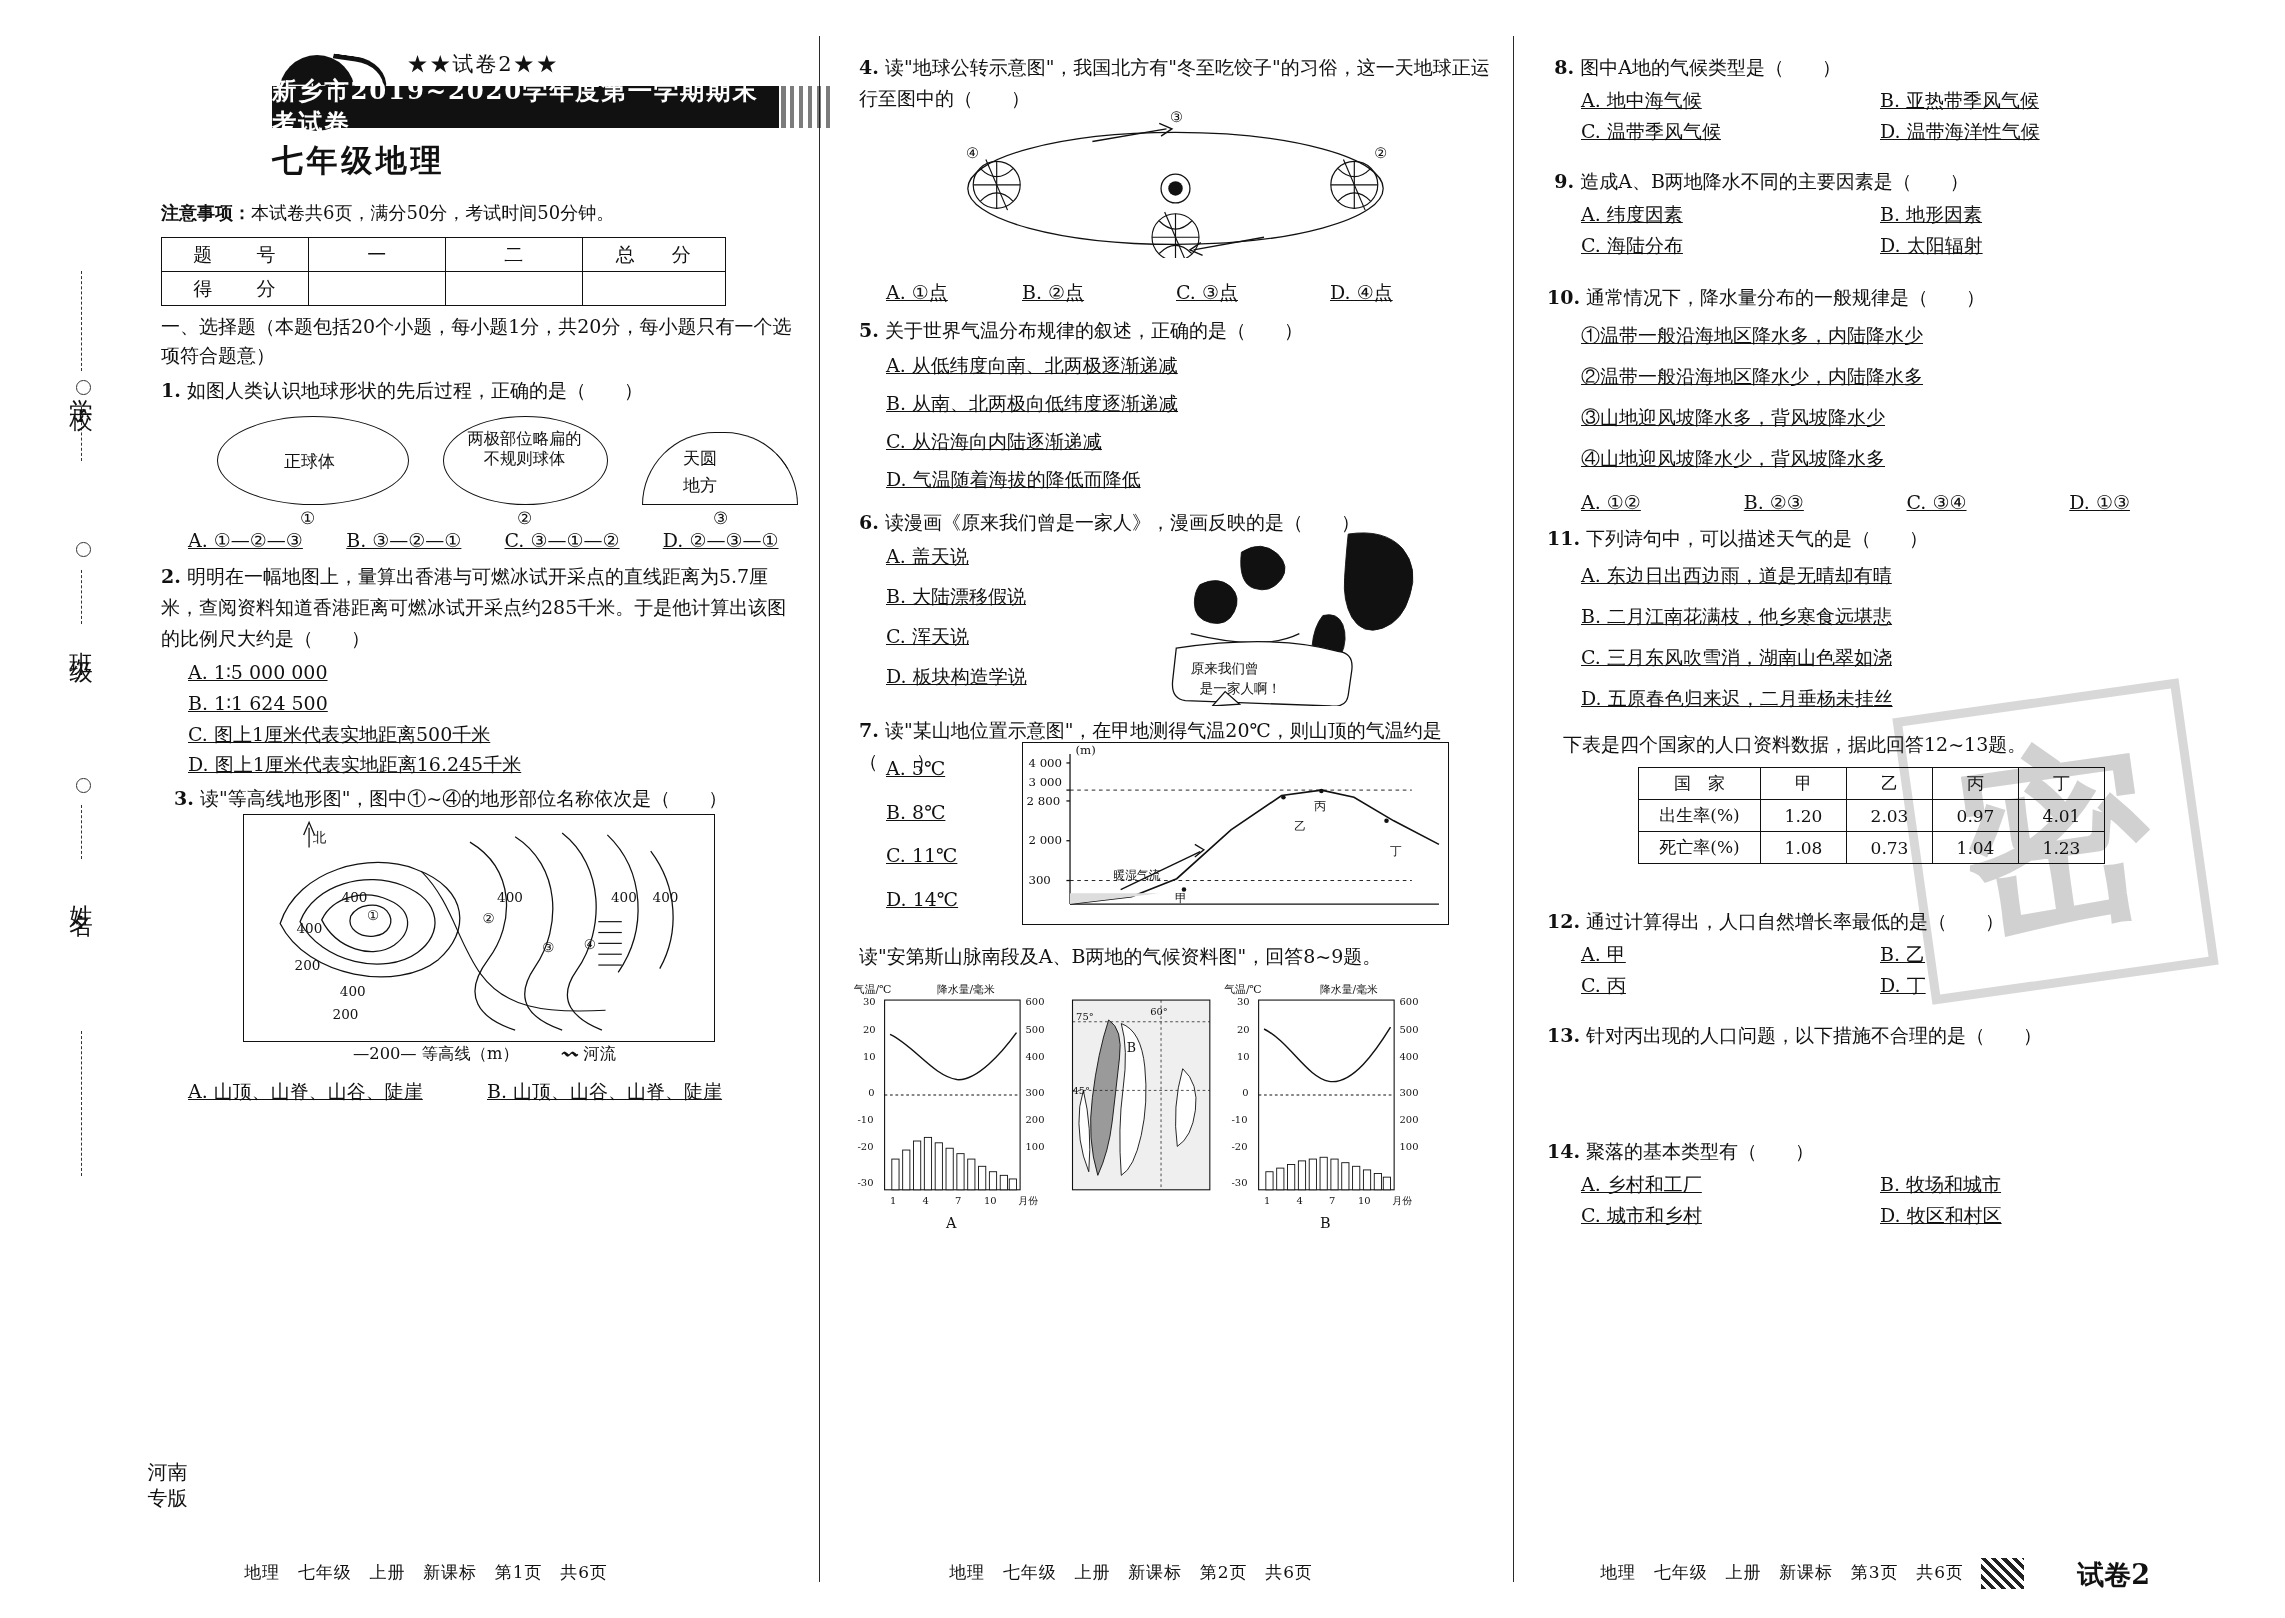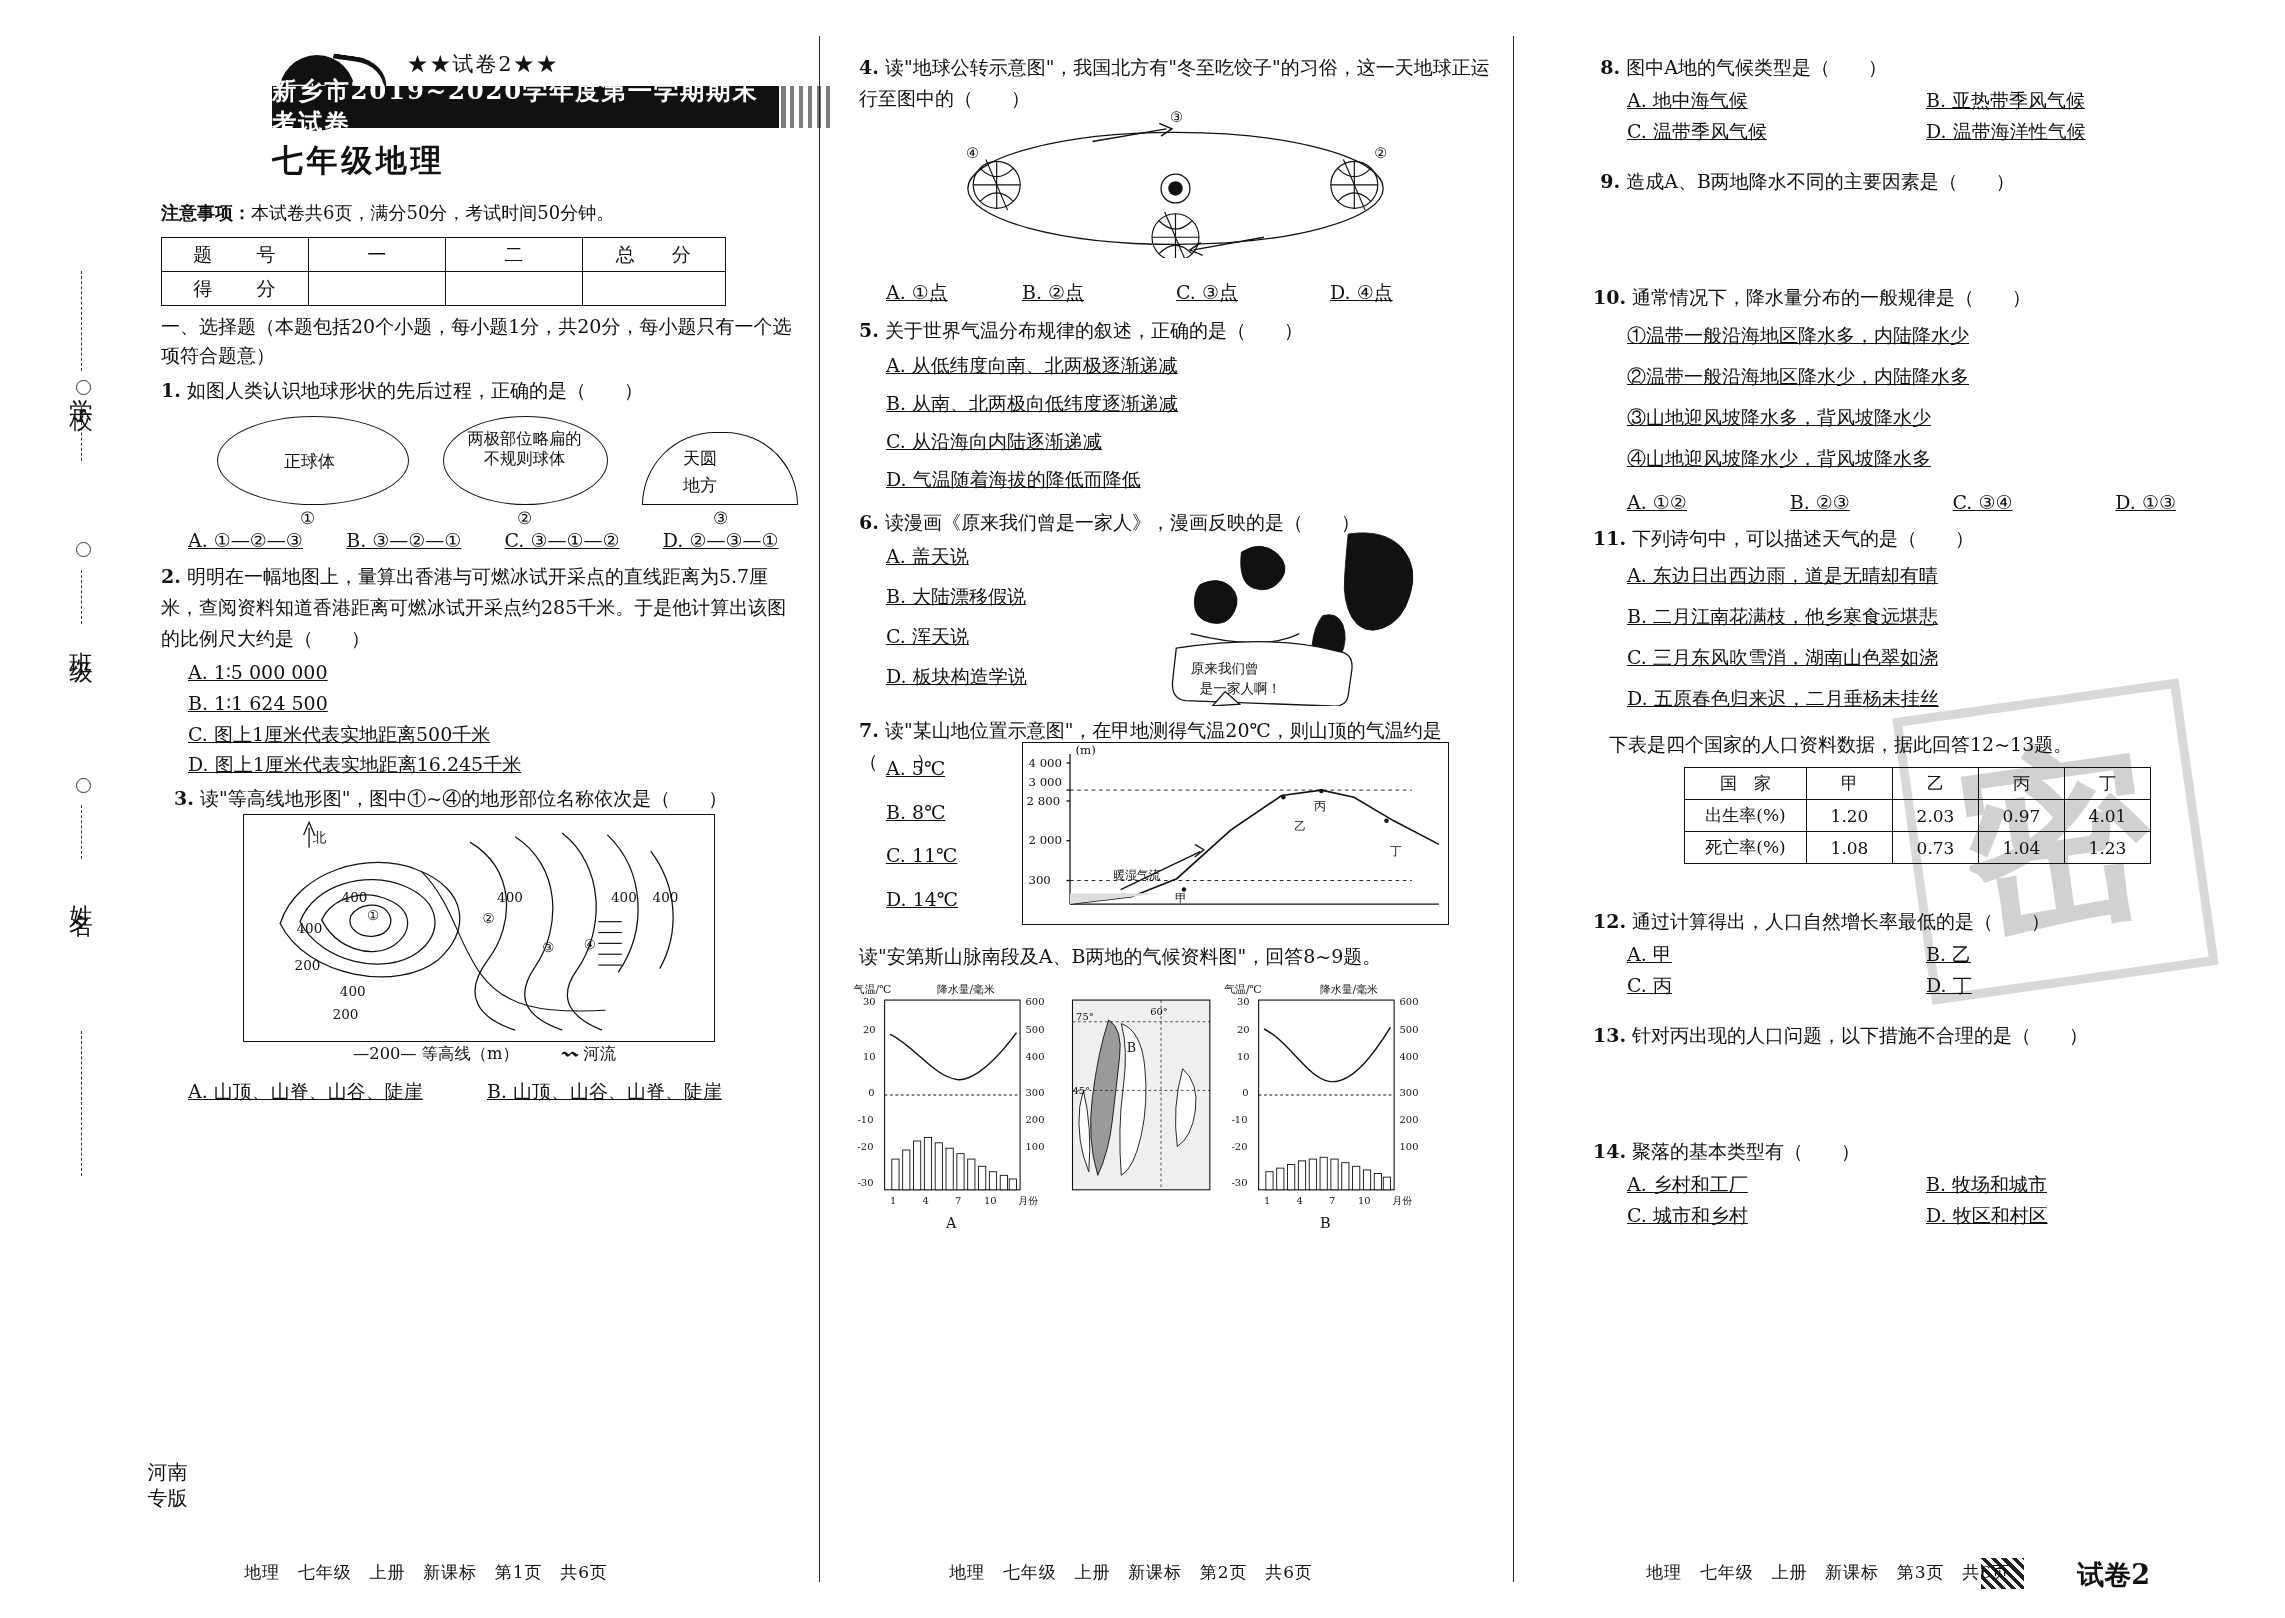--- a/index.html
+++ b/index.html
@@ -8,21 +8,21 @@
     background:#ffffff;
     font-family:"DejaVu Serif","Liberation Serif",serif;
     color:#111;
     position:relative;
     overflow:hidden;
   }
   .page{position:absolute;left:0;top:0;width:2286px;height:1618px;}
   .col{position:absolute;top:0;width:669px;height:1618px;}
   #col1{left:136px;width:688px;}
   #col2{left:841px;width:669px;}
-  #col3{left:1584px;width:688px;}
+  #col3{left:1538px;width:688px;}
 
   .vline{position:absolute;top:36px;bottom:36px;width:0.9px;background:#2a2a2a;}
   #vl1{left:819px;}
   #vl2{left:1513px;}
 
   
   .bind{position:absolute;left:56px;top:271px;width:54px;height:950px;}
   .bind .txt{
     writing-mode:vertical-rl;text-orientation:upright;
     font-size:23.5px;letter-spacing:9px;color:#111;
@@ -562,20 +562,30 @@
         </div>
       <div class="optrow">
           <div class="o">C. 温带季风气候</div>
           <div class="o">D. 温带海洋性气候</div>
         </div>
     </div>
 
     <div class="q" style="left:16.3px;top:166px;width:633px;">
       <span class="num">9.</span>
       <span>造成A、B两地降水不同的主要因素是（　　）</span>
+    </div>
+    <div class="opt" style="position:absolute;left:43px;top:199px;width:633px;">
+      <div class="optrow">
+          <div class="o">A. 纬度因素</div>
+          <div class="o">B. 地形因素</div>
+        </div>
+      <div class="optrow">
+          <div class="o">C. 海陆分布</div>
+          <div class="o">D. 太阳辐射</div>
+        </div>
     </div>
 
     <div class="q" style="left:9px;top:282px;width:633px;">
       <span class="num">10.</span>
       <span>通常情况下，降水量分布的一般规律是（　　）</span>
     </div>
     <div class="opt" style="position:absolute;left:43px;top:315px;width:633px;line-height:2.15;">
       <div>①温带一般沿海地区降水多，内陆降水少</div>
       <div>②温带一般沿海地区降水少，内陆降水多</div>
       <div>③山地迎风坡降水多，背风坡降水少</div>

